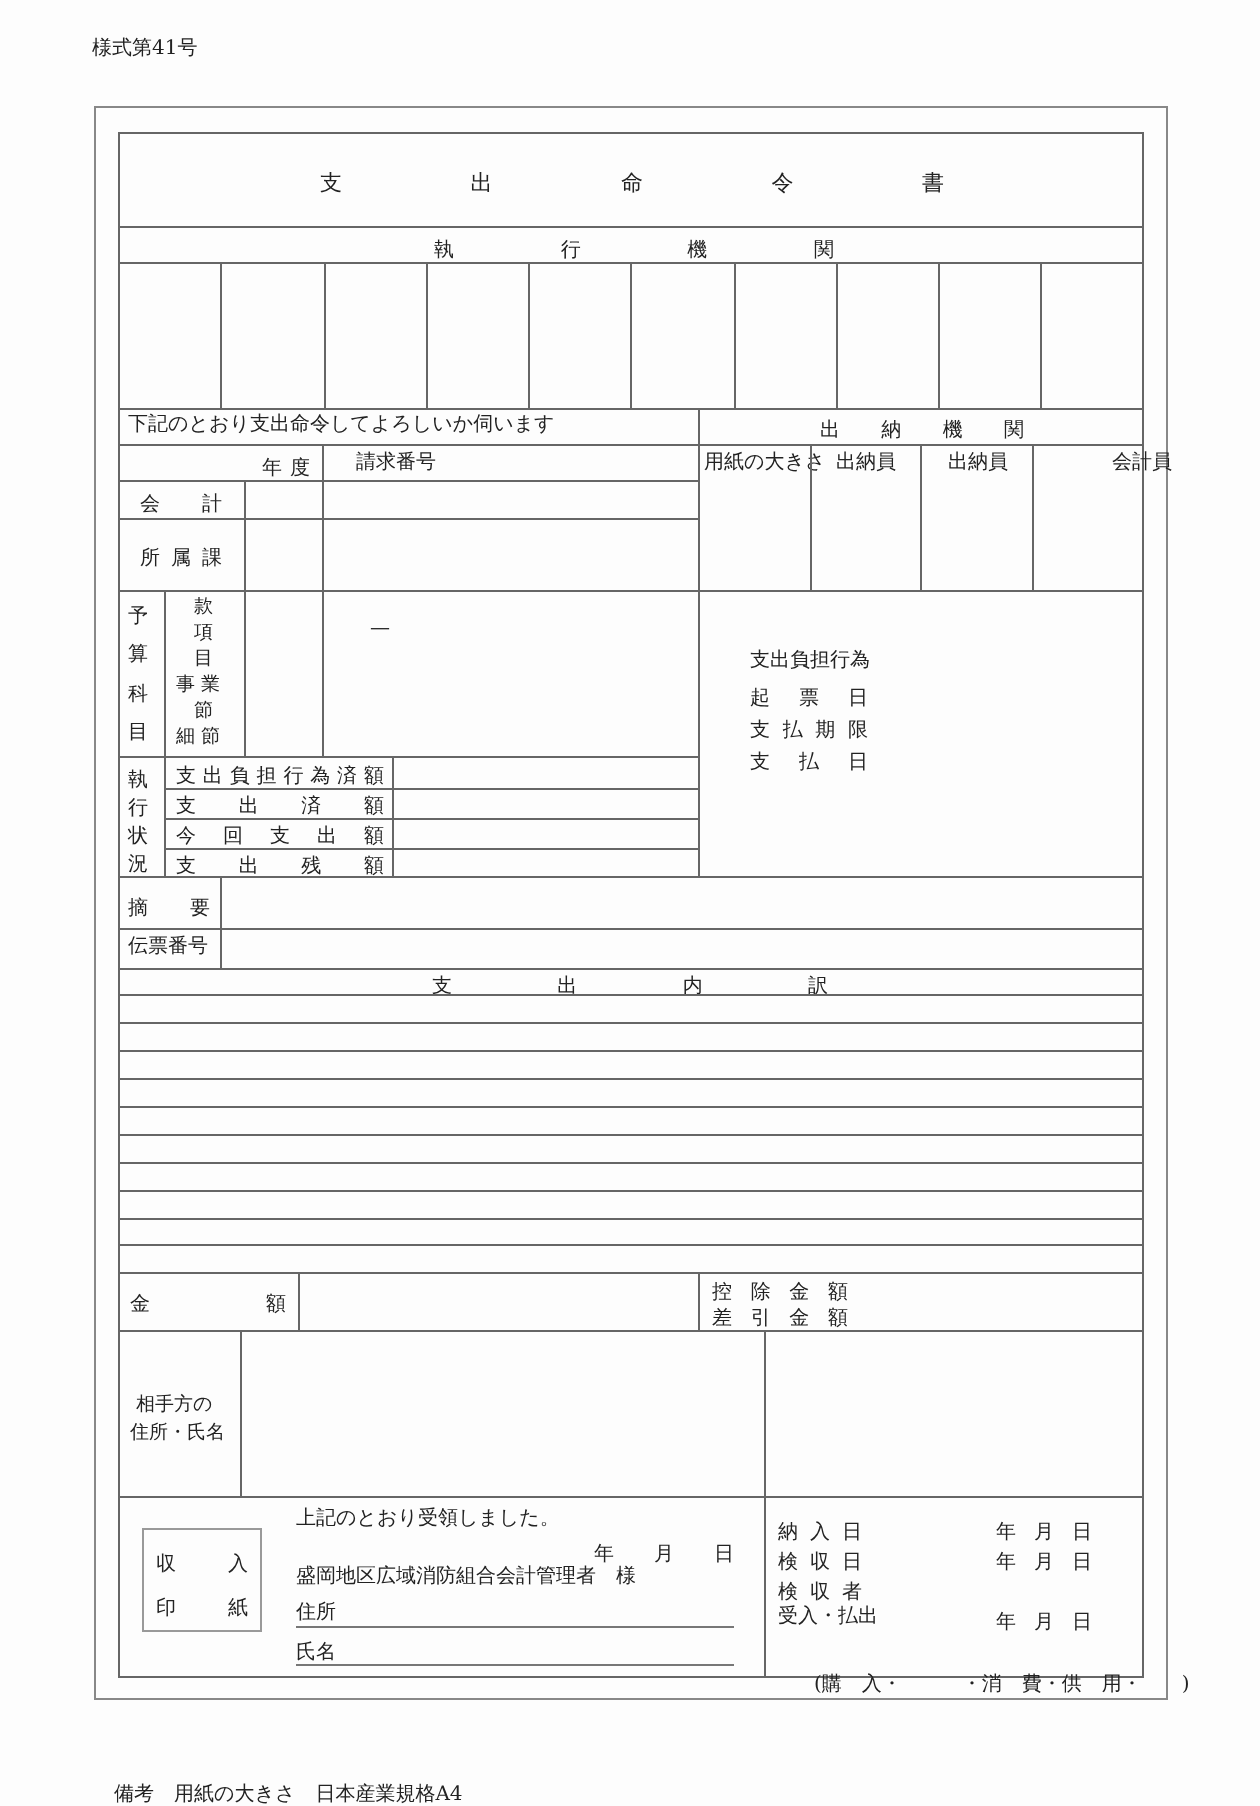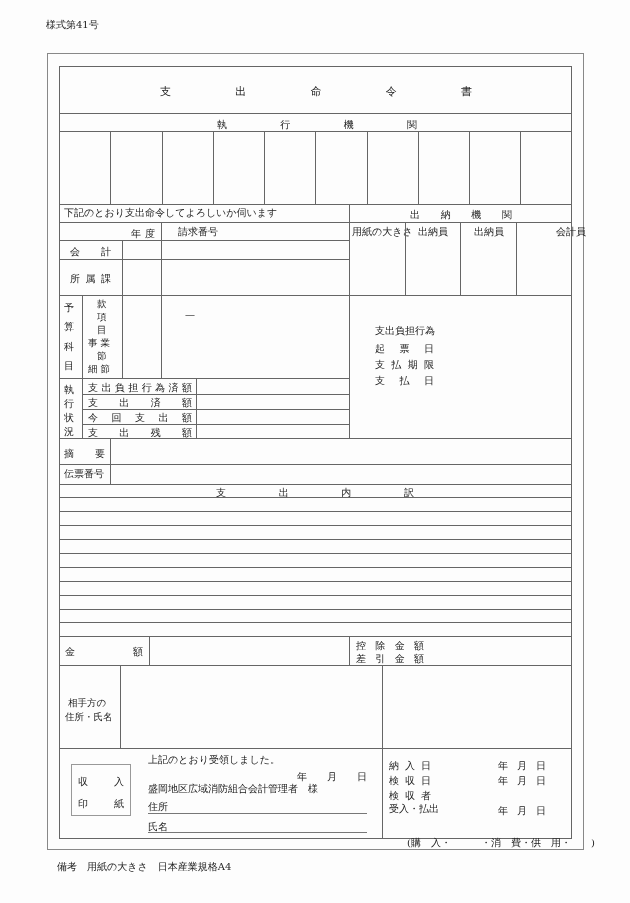--- a/index.html
+++ b/index.html
@@ -293,13 +293,13 @@
   <span>者</span>
 </div>
 <div class="t" style="left:389px;top:804px;">受入・払出</div>
 <div class="abs spread" style="left:498px;top:804px;width:48px;">
   <span>年</span>
   <span>月</span>
   <span>日</span>
 </div>
 <div class="t" style="left:407px;top:819px;margin-top:19px;">(購　入・　　　・消　費・供　用・　　)</div>
 
-<div class="t" style="left:57px;top:862px;">備考　用紙の大きさ　日本産業規格A4</div>
+<div class="t" style="left:57px;top:893px;">備考　用紙の大きさ　日本産業規格A4</div>
 
 </body></html>

